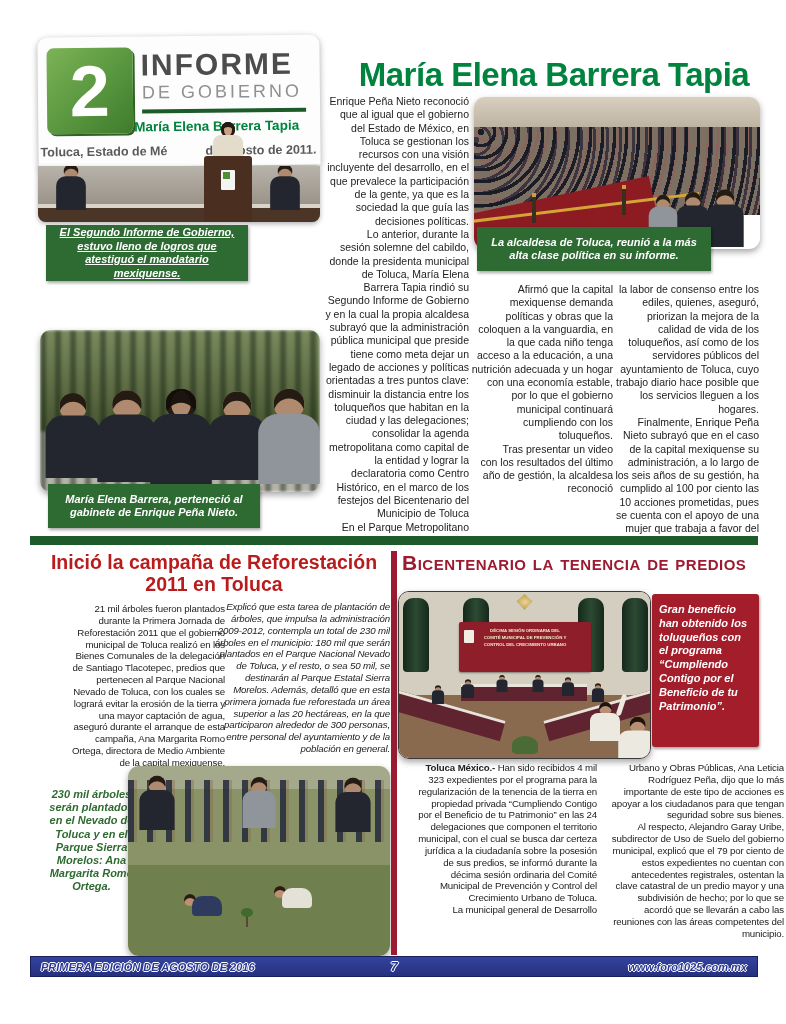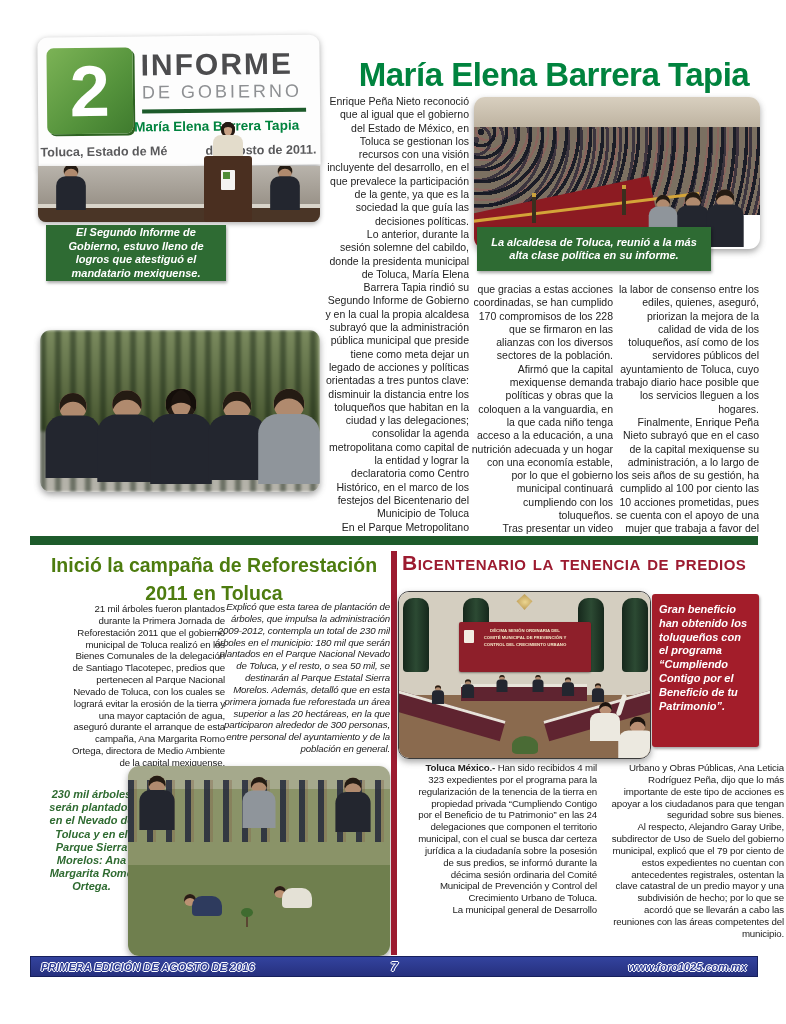--- a/index.html
+++ b/index.html
@@ -101,21 +101,21 @@
   .col p{margin:0;text-align:right;}
   .col p+p{text-indent:13px;}
   .justify{text-align:justify;hyphens:auto;-webkit-hyphens:auto;}
   .bcol{font-size:9.7px;line-height:11.85px;letter-spacing:-0.15px;}
   .indent{text-indent:13px;}
 
   .divider-green{position:absolute;left:30px;top:536px;width:728px;height:9px;background:#1d5b2b;}
   .divider-red-v{position:absolute;left:391px;top:551px;width:6px;height:404px;background:#9c1b30;}
 
   .head-refo{position:absolute;left:42px;top:551px;width:344px;text-align:center;
-             font-size:19.5px;line-height:28px;font-weight:700;color:#4d7c0f;}
+             font-size:19.5px;line-height:22px;font-weight:700;color:#b91c1c;}
   .head-predios{position:absolute;left:402px;top:551px;width:356px;font-size:21px;font-weight:700;
                 color:#9c1b30;font-variant:small-caps;letter-spacing:.5px;}
 
   .arboles-cap{position:absolute;left:42px;top:788px;width:99px;text-align:center;
                font-size:11px;line-height:13.2px;font-weight:700;font-style:italic;color:#2f6b31;}
 
   .beneficio-box{position:absolute;left:652px;top:594px;width:107px;height:153px;background:#a31d2a;border-radius:3px;
                  color:#fff;font-weight:700;font-style:italic;font-size:11px;line-height:13.8px;
                  padding:9px 7px;box-sizing:border-box;box-shadow:1px 2px 3px rgba(0,0,0,.35);}
 
@@ -154,21 +154,21 @@
       <div class="hd"></div>
       <div class="bd"></div>
     </div>
     <div class="podium">
       <div class="podium-logo">
           <i></i>
         </div>
     </div>
   </div>
 
-  <div class="cap" style="left:46px;top:225px;width:180px;height:56px;">El Segundo Informe de Gobierno, estuvo lleno de logros que atestiguó el mandatario mexiquense.</div>
+  <div class="cap" style="left:46px;top:225px;width:202px;height:56px;text-decoration:underline;">El Segundo Informe de Gobierno, estuvo lleno de logros que atestiguó el mandatario mexiquense.</div>
 
   <div class="photo" style="left:474px;top:97px;width:286px;height:152px;">
     <div class="aud-wall"></div>
     <div class="aud-crowd"></div>
     <div class="aud-carpet"></div>
     <div class="aud-rope"></div>
     <div class="aud-post" style="left:58px;bottom:26px;"></div>
     <div class="aud-post" style="left:148px;bottom:34px;"></div>
     <div class="sil" style="right:56px;bottom:6px;transform:scale(1.5);"></div>
     <div class="sil" style="right:24px;bottom:2px;transform:scale(1.7);"></div>
@@ -176,38 +176,38 @@
   </div>
 
   <div class="cap" style="left:477px;top:227px;width:234px;height:44px;">La alcaldesa de Toluca, reunió a la más alta clase política en su informe.</div>
 
   <div class="col" style="left:325px;top:95px;width:144px;height:441px;">
     <p>Enrique Peña Nieto reconoció que al igual que el gobierno del Estado de México, en Toluca se gestionan los recursos con una visión incluyente del desarrollo, en el que prevalece la participación de la gente, ya que es la sociedad la que guía las decisiones políticas.</p>
     <p>Lo anterior, durante la sesión solemne del cabildo, donde la presidenta municipal de Toluca, María Elena Barrera Tapia rindió su Segundo Informe de Gobierno y en la cual la propia alcaldesa subrayó que la administración pública municipal que preside tiene como meta dejar un legado de acciones y políticas orientadas a tres puntos clave: disminuir la distancia entre los toluqueños que habitan en la ciudad y las delegaciones; consolidar la agenda metropolitana como capital de la entidad y lograr la declaratoria como Centro Histórico, en el marco de los festejos del Bicentenario del Municipio de Toluca</p>
     <p>En el Parque Metropolitano Bicentenario, declarado recinto oficial y ante más de tres mil ciudadanos, Barrera Tapia externó</p>
   </div>
   <div class="col" style="left:471px;top:283px;width:142px;height:253px;">
-    <p>que gracias a estas acciones coordinadas, se han cumplido 170 compromisos de los 228 que se firmaron en las alianzas con los diversos sectores de la población.</p>
     <p>Afirmó que la capital mexiquense demanda políticas y obras que la coloquen a la vanguardia, en la que cada niño tenga acceso a la educación, a una nutrición adecuada y un hogar con una economía estable, por lo que el gobierno municipal continuará cumpliendo con los toluqueños.</p>
     <p>Tras presentar un video con los resultados del último año de gestión, la alcaldesa reconoció</p>
   </div>
   <div class="col" style="left:614px;top:283px;width:145px;height:253px;">
     <p>la labor de consenso entre los ediles, quienes, aseguró, priorizan la mejora de la calidad de vida de los toluqueños, así como de los servidores públicos del ayuntamiento de Toluca, cuyo trabajo diario hace posible que los servicios lleguen a los hogares.</p>
     <p>Finalmente, Enrique Peña Nieto subrayó que en el caso de la capital mexiquense su administración, a lo largo de los seis años de su gestión, ha cumplido al 100 por ciento las 10 acciones prometidas, pues se cuenta con el apoyo de una mujer que trabaja a favor del bienestar de la sociedad.</p>
   </div>
 
   <div class="photo" style="left:40px;top:330px;width:280px;height:162px;">
     <div class="veg"></div>
     <div class="sil" style="left:22px;bottom:14px;transform:scale(2.5);"></div>
     <div class="sil" style="left:76px;bottom:10px;transform:scale(2.7);"></div>
     <div class="sil woman" style="left:130px;bottom:8px;transform:scale(2.8);"></div>
     <div class="sil" style="left:186px;bottom:12px;transform:scale(2.6);"></div>
     <div class="sil gray" style="left:238px;bottom:8px;transform:scale(2.8);"></div>
   </div>
 
+  <div class="cap" style="left:48px;top:484px;width:212px;height:44px;">María Elena Barrera, perteneció al gabinete de Enrique Peña Nieto.</div>
 
   <div class="divider-green"></div>
 
   <div class="head-refo">Inició la campaña de Reforestación 2011 en Toluca</div>
   <div class="col bcol justify" style="left:42px;top:603px;width:158px;height:168px;margin-left:25px;">
     <p>21 mil árboles fueron plantados durante la Primera Jornada de Reforestación 2011 que el gobierno municipal de Toluca realizó en los Bienes Comunales de la delegación de Santiago Tlacotepec, predios que pertenecen al Parque Nacional Nevado de Toluca, con los cuales se logrará evitar la erosión de la tierra y una mayor captación de agua, aseguró durante el arranque de esta campaña, Ana Margarita Romo Ortega, directora de Medio Ambiente de la capital mexiquense.</p>
   </div>
   <div class="col bcol justify" style="left:209px;top:601px;width:181px;height:168px;font-style:italic;">
     <p class="indent">Explicó que esta tarea de plantación de árboles, que impulsa la administración 2009-2012, contempla un total de 230 mil árboles en el municipio: 180 mil que serán plantados en el Parque Nacional Nevado de Toluca, y el resto, o sea 50 mil, se destinarán al Parque Estatal Sierra Morelos. Además, detalló que en esta primera jornada fue reforestada un área superior a las 20 hectáreas, en la que participaron alrededor de 300 personas, entre personal del ayuntamiento y de la población en general.</p>
   </div>

